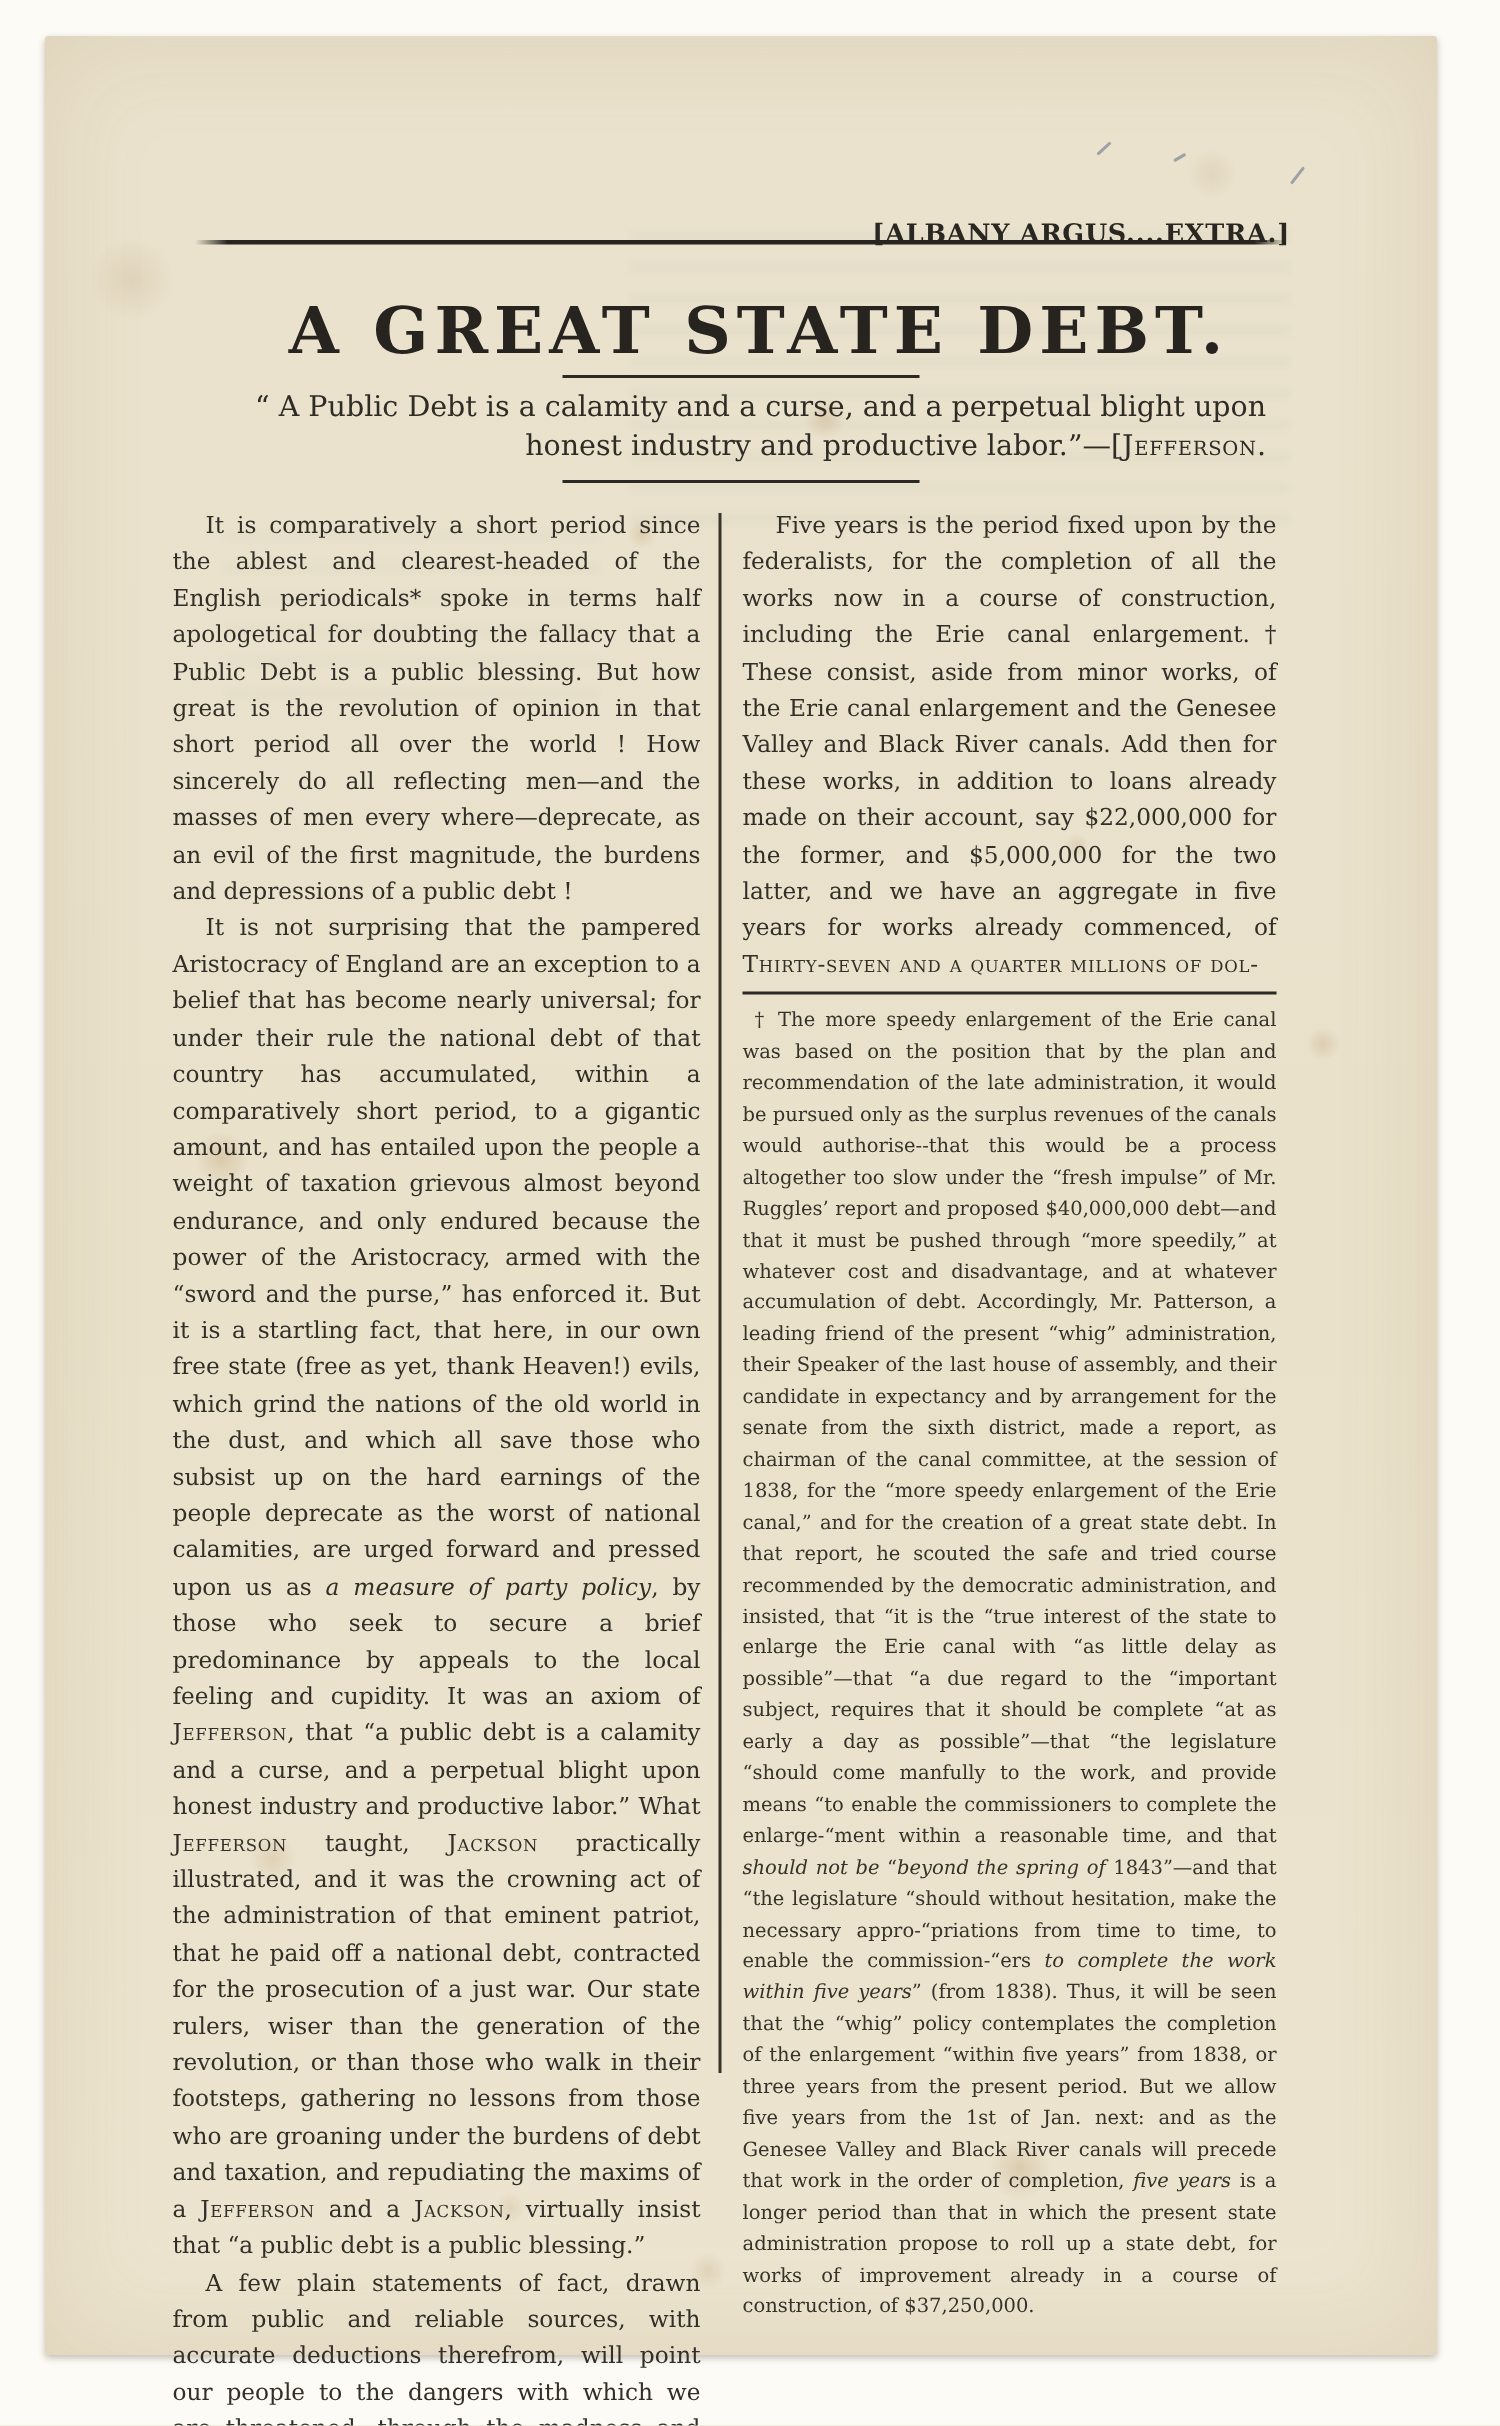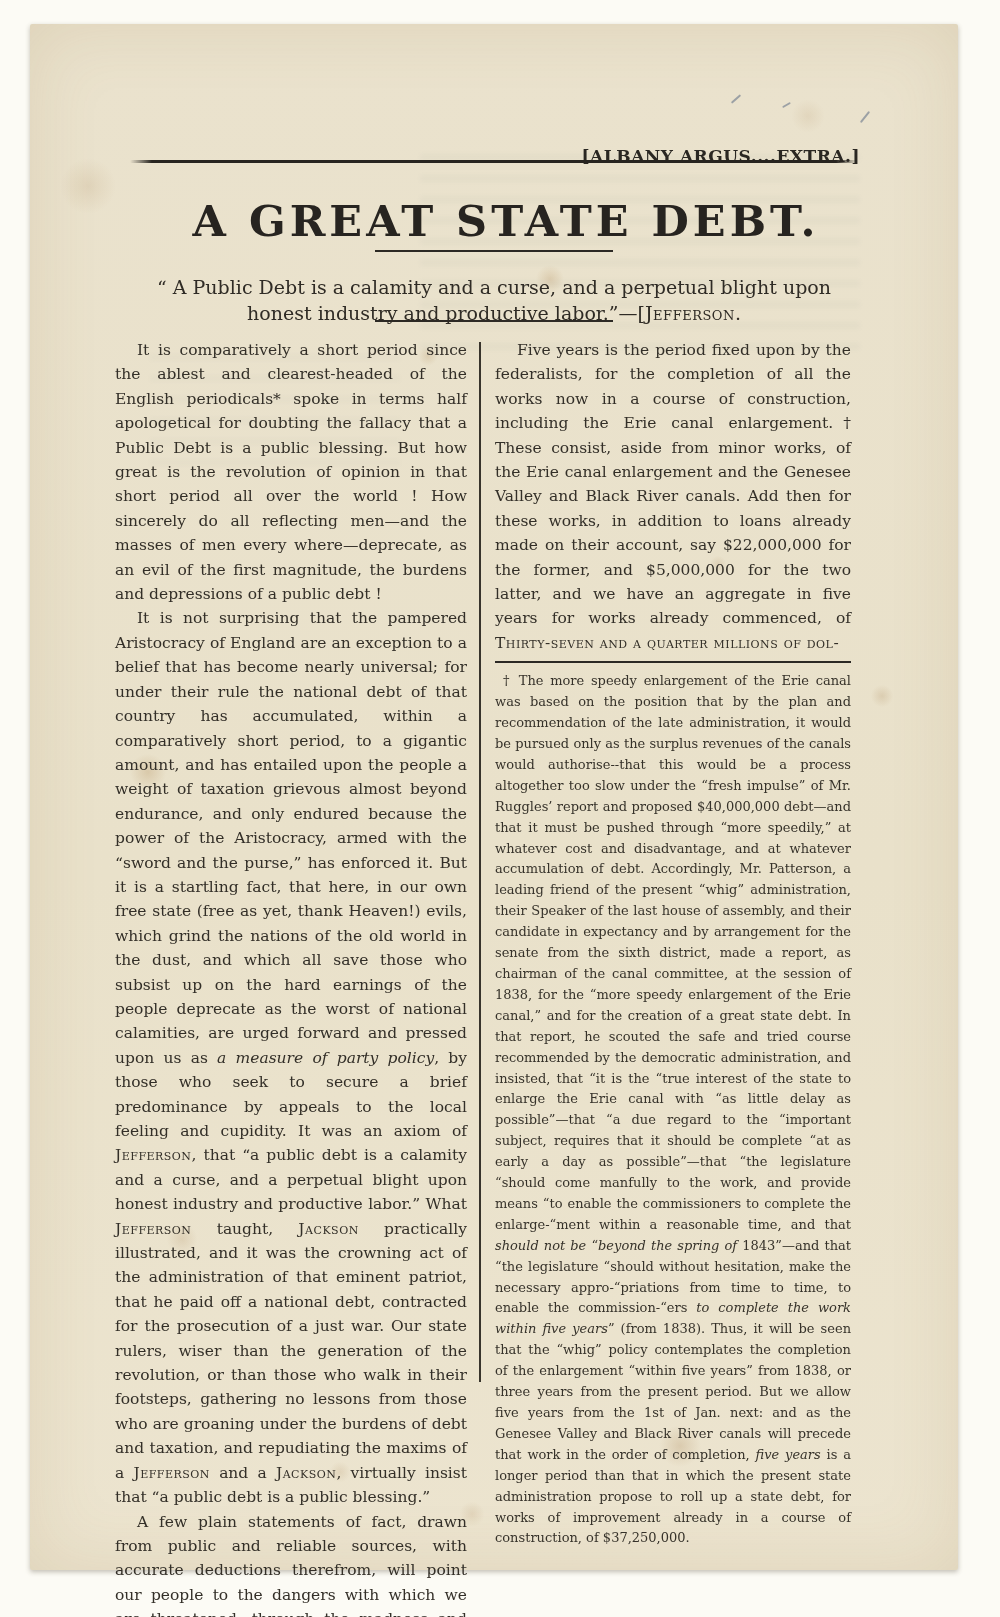--- a/index.html
+++ b/index.html
@@ -54,22 +54,22 @@
     position:absolute; top:160px; left:0; width:100%; margin:12px;
     text-align:center; font-size:43px; font-weight:bold; letter-spacing:4px; color:#272420;
   }
   .rule-small {
     position:absolute; left:50%; transform:translateX(-50%);
     width:238px; height:2px; background:#2c2924;
   }
   .rule-title    { top:226px; }
   .rule-epigraph { top:296px; }
   .epigraph {
-    position:absolute; top:250px; left:114px; width:700px;
-    text-align:center; font-size:19px; line-height:26px; color:#2f2b25;
+    position:absolute; top:234px; left:114px; width:700px;
+    text-align:right; font-size:19px; line-height:26px; color:#2f2b25;
   }
 
   .col-divider {
     position:absolute; left:449px; top:318px; width:2px; height:1040px;
     background:#38342c;
   }
   .columns {
     position:absolute; top:314px; left:85px; width:736px;
     display:flex; color:#332f28;
   }

